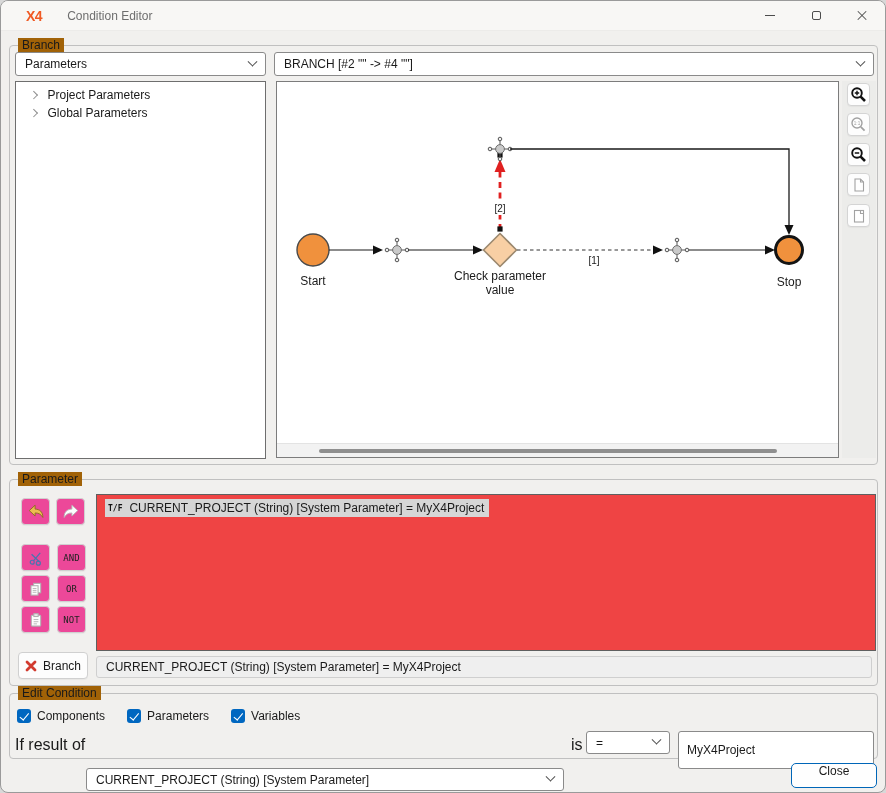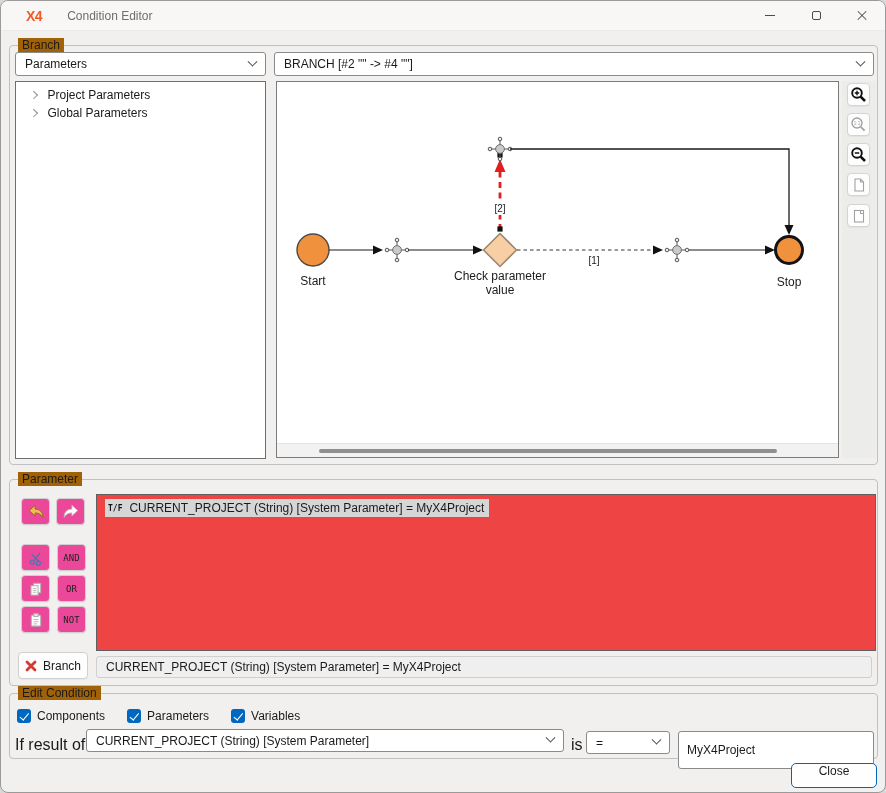--- a/index.html
+++ b/index.html
@@ -316,21 +316,21 @@
       <span>Parameters</span>
     </div>
     <div class="cb-item">
       <span class="cb"></span>
       <span>Variables</span>
     </div>
   </div>
 
   <span class="inline-label" style="left:14px; top:735px;">If result of</span>
 
-  <div class="combo" style="left:85px; top:728px; width:478px; height:23px;">
+  <div class="combo" style="left:85px; top:767px; width:478px; height:23px;">
     <span>CURRENT_PROJECT (String) [System Parameter]</span>
     <span class="chev"></span>
   </div>
 
   <span class="inline-label" style="left:570px; top:735px;">is</span>
 
   <div class="combo" style="left:585px; top:730px; width:84px; height:23px;">
     <span>=</span>
     <span class="chev"></span>
   </div>

